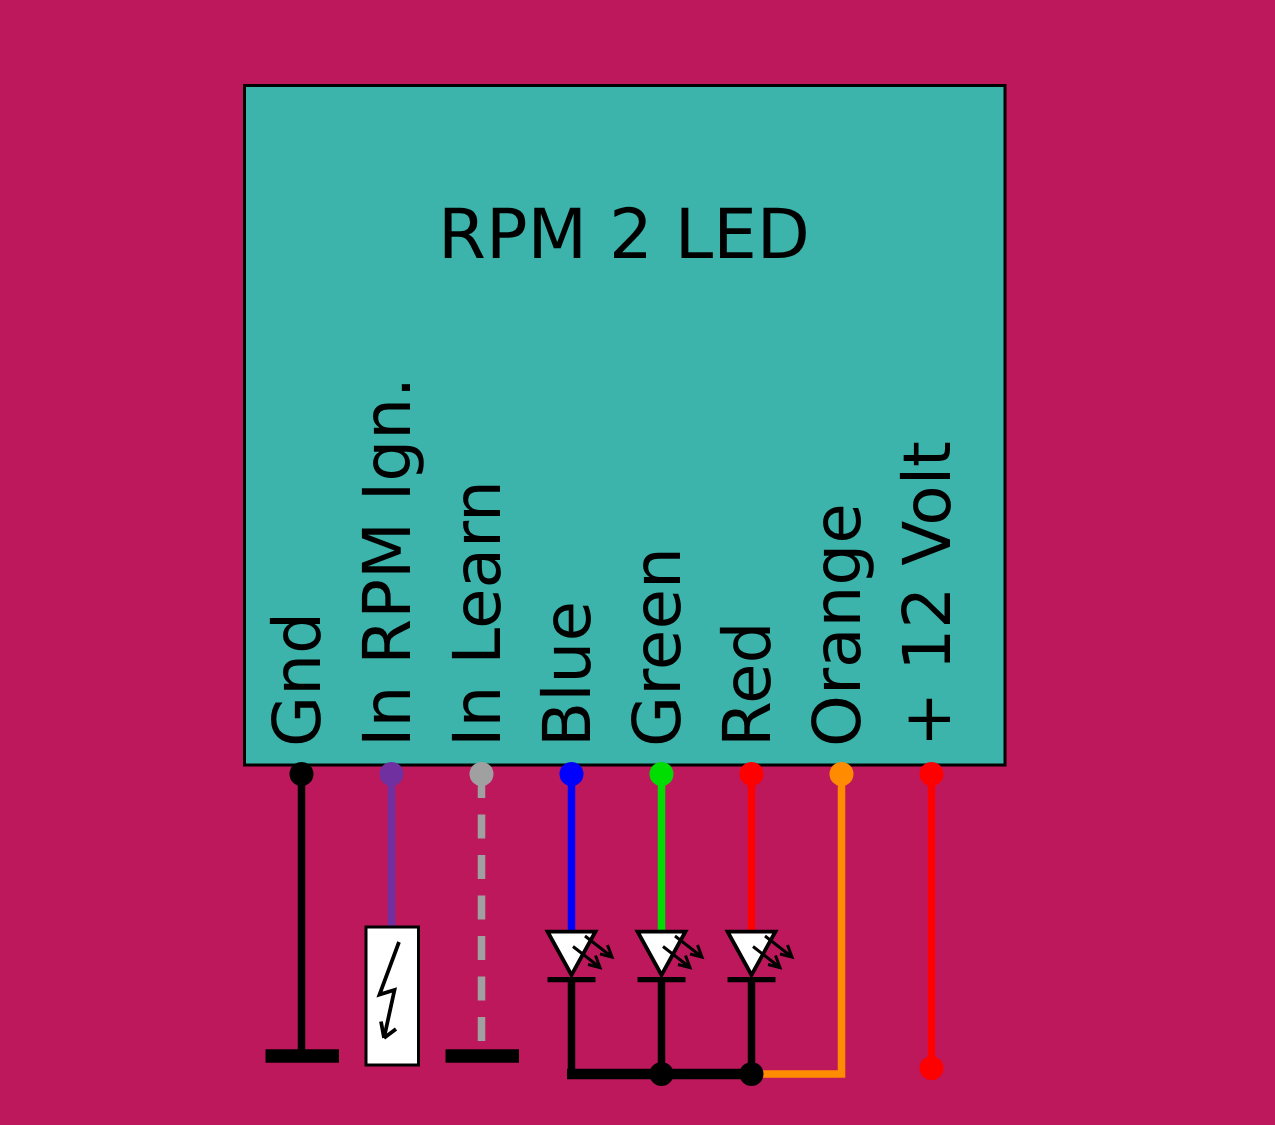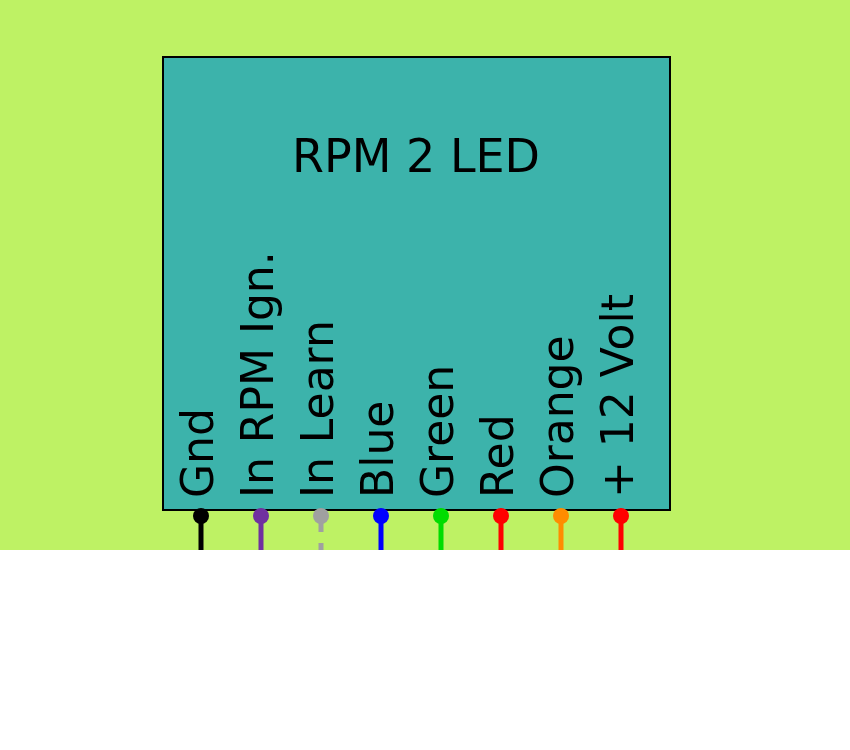--- a/index.html
+++ b/index.html
@@ -1,20 +1,20 @@
 <!DOCTYPE html>
 <html><head>
 <meta charset="utf-8">
 <style>
   html, body { margin: 0; padding: 0; background: #ffffff; }
   .canvas {
     position: relative;
     width: 850px;
-    height: 550px;
-    background: #bef264;
+    height: 750px;
+    background: #be185d;
     overflow: hidden;
     font-family: "DejaVu Sans", sans-serif;
   }
   svg { display: block; }
   svg text {
     fill: #000000;
     font-family: "DejaVu Sans", sans-serif;
   }
   .module-title { font-size: 46px; }
   .pin-label { font-size: 44px; }

